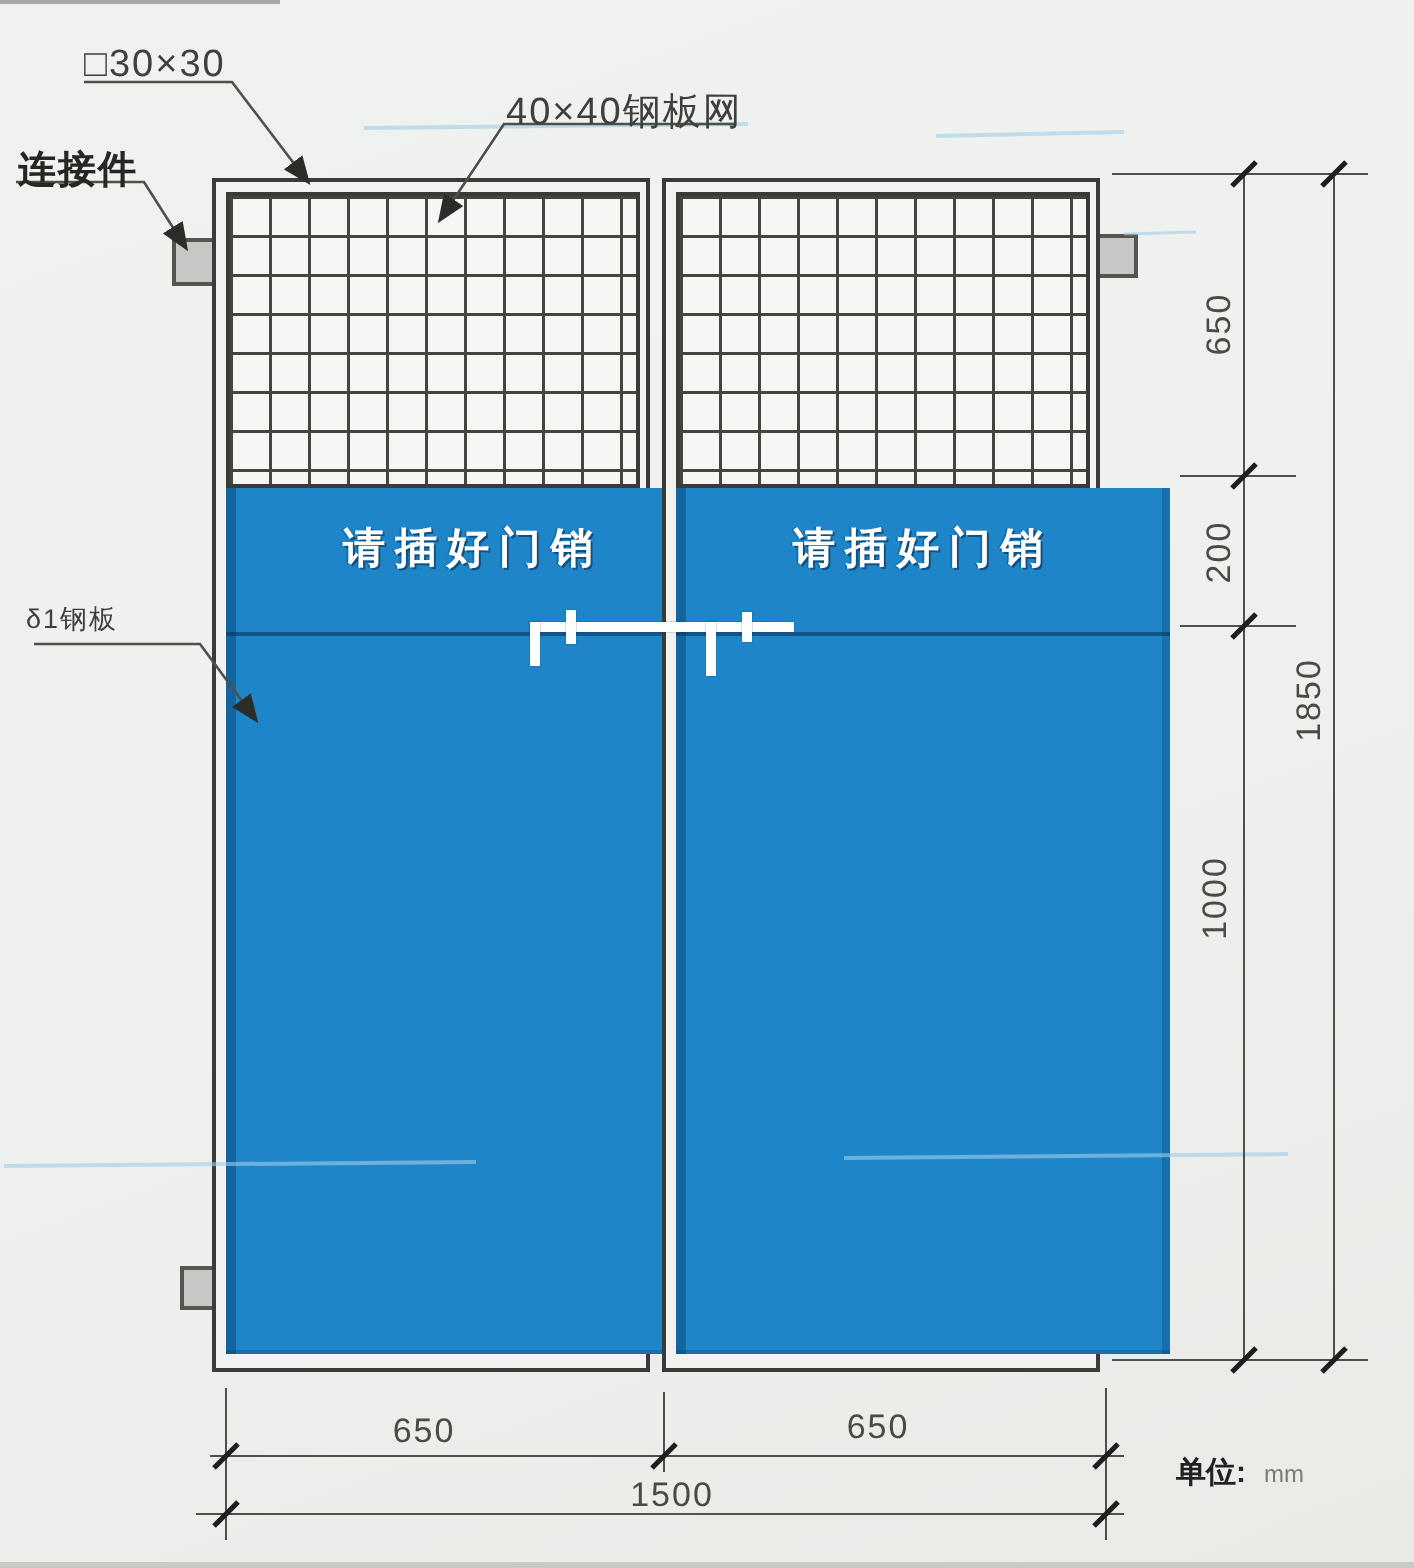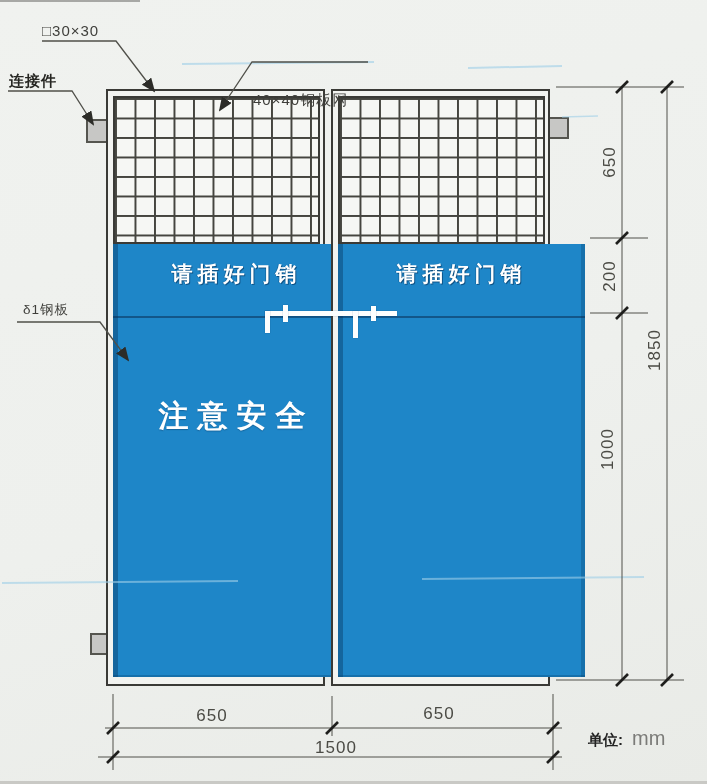--- a/index.html
+++ b/index.html
@@ -43,31 +43,31 @@
     position:absolute;left:0;top:152px;width:100%;text-align:center;
     color:#fff;font-size:30px;font-weight:600;letter-spacing:9px;
     text-shadow:0 1px 1px rgba(0,40,80,.35);
     white-space:nowrap;
   }
   
   .tab{position:absolute;background:#c7c7c5;border:2px solid #55554f;z-index:1;}
   
   .latch{position:absolute;background:#fdfefe;z-index:3;box-shadow:0 0 1px rgba(0,40,80,.4);}
   
-  .callout{position:absolute;color:#3f3f3b;font-size:15px;letter-spacing:1px;z-index:5;white-space:nowrap;}
+  .callout{position:absolute;color:#3f3f3b;font-size:19px;letter-spacing:1px;z-index:5;white-space:nowrap;}
   .callout.bold{font-weight:bold;color:#262622;text-align:center;}
   .callout.small{font-size:13.5px;}
   
   .hdim,.vdim{position:absolute;color:#4b4b45;font-size:17px;letter-spacing:1px;z-index:5;white-space:nowrap;}
   .hdim{transform:translate(-50%,-50%);}
   .vdim{transform:translate(-50%,-50%) rotate(-90deg);}
   
   .unit{position:absolute;left:588px;top:727px;z-index:5;white-space:nowrap;}
   .unit .ul{font-size:15px;font-weight:bold;color:#222;}
-  .unit .uv{font-size:20px;color:#7b7b78;margin-left:9px;}
+  .unit .uv{font-size:12px;color:#7b7b78;margin-left:9px;}
   
   .edge-top{position:absolute;left:0;top:0;width:140px;height:2px;background:#80807c;opacity:.65;z-index:6;}
   .edge-bottom{position:absolute;left:0;top:781px;width:707px;height:3px;background:#c9c9c5;z-index:6;}
 </style>
 </head>
 <body>
 
 <div class="canvas">
 
   <svg class="lines" width="707" height="784" viewBox="0 0 707 784">
@@ -124,42 +124,41 @@
   <div class="tab" style="left:86px;top:119px;width:22px;height:20px;"></div>
   <div class="tab" style="left:90px;top:633px;width:22px;height:18px;"></div>
   <div class="tab" style="left:543px;top:117px;width:22px;height:18px;"></div>
   <div class="tab" style="left:548px;top:630px;width:22px;height:17px;"></div>
 
   <div class="door left">
     <div class="mesh"></div>
     <div class="bluepanel">
       <div class="pin-notice">请插好门销</div>
       <div class="divline"></div>
-      <div class="slogan">注意安全</div>
     </div>
   </div>
 
   <div class="door right">
     <div class="mesh"></div>
     <div class="bluepanel">
       <div class="pin-notice">请插好门销</div>
       <div class="divline"></div>
     </div>
   </div>
 
   <div class="latch" style="left:265px;top:311px;width:132px;height:5px;"></div>
   <div class="latch" style="left:265px;top:311px;width:5px;height:22px;"></div>
   <div class="latch" style="left:283px;top:305px;width:5px;height:17px;"></div>
   <div class="latch" style="left:353px;top:311px;width:5px;height:27px;"></div>
   <div class="latch" style="left:371px;top:306px;width:5px;height:15px;"></div>
 
   <div class="callout" style="left:42px;top:22px;">□30×30</div>
-  <div class="callout" style="left:253px;top:43px;margin-top:48px;">40×40钢板网</div>
+  <div class="callout" style="left:253px;top:43px;">40×40钢板网</div>
   <div class="callout bold" style="left:9px;top:72px;">连接件</div>
-  <div class="callout small" style="left:23px;top:301px;">δ1钢板</div>
+  <div class="callout small" style="left:13px;top:301px;">δ1钢板</div>
 
   <div class="vdim" style="left:610px;top:162px;">650</div>
   <div class="vdim" style="left:610px;top:276px;">200</div>
   <div class="vdim" style="left:608px;top:449px;">1000</div>
   <div class="vdim" style="left:655px;top:350px;">1850</div>
 
   <div class="hdim" style="left:212px;top:716px;">650</div>
   <div class="hdim" style="left:439px;top:714px;">650</div>
   <div class="hdim" style="left:336px;top:748px;">1500</div>
 

